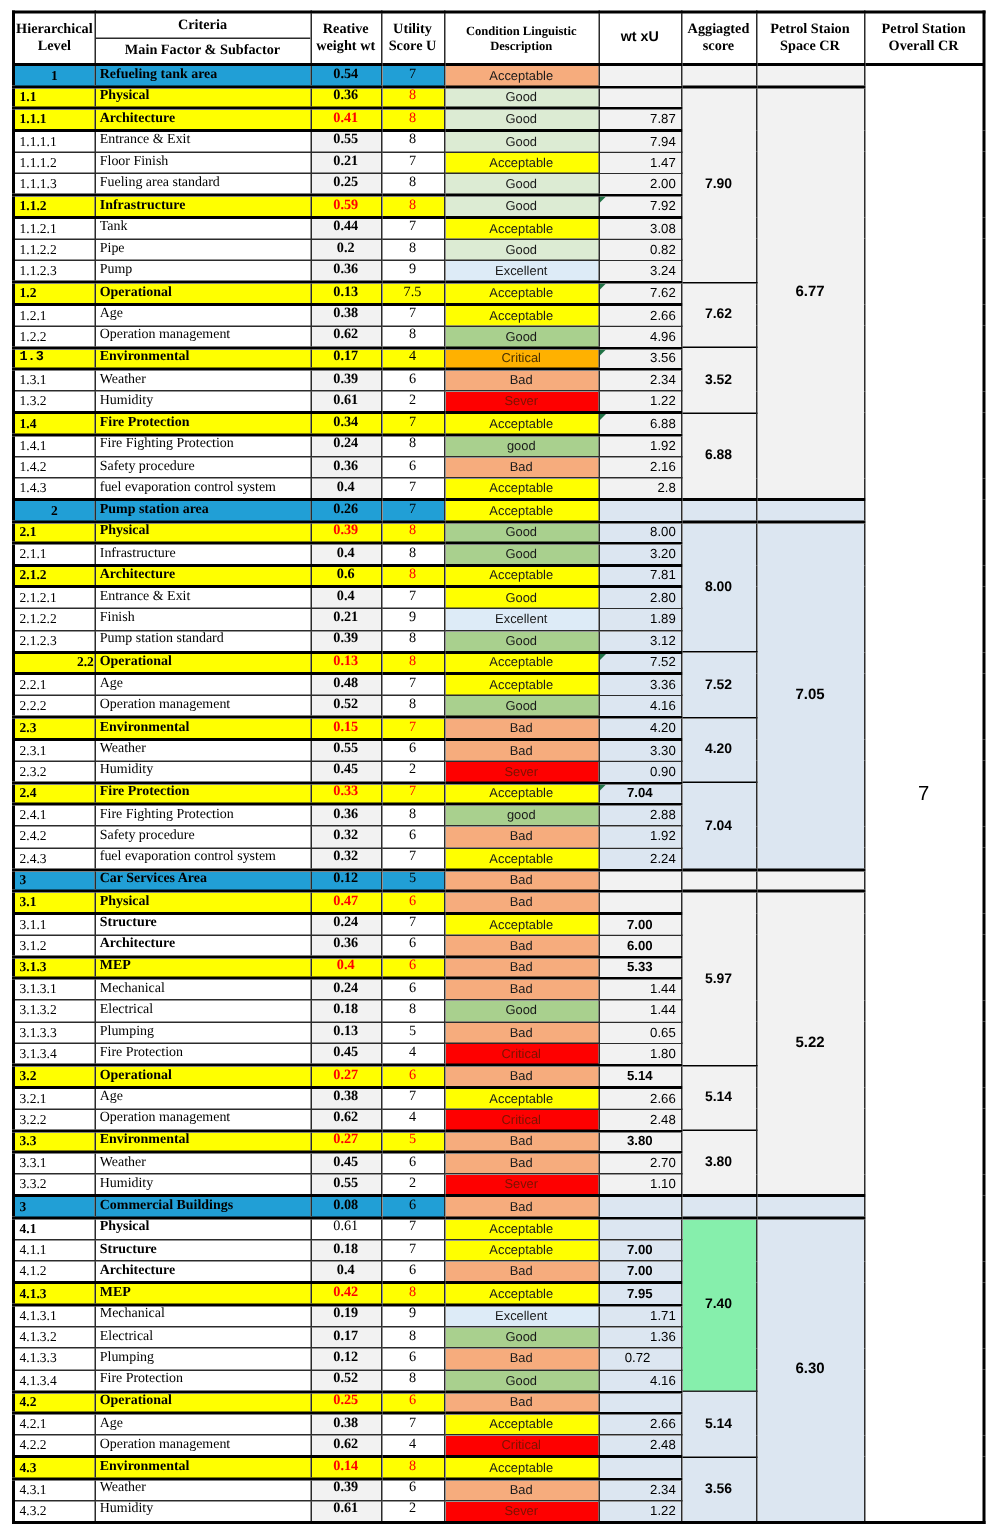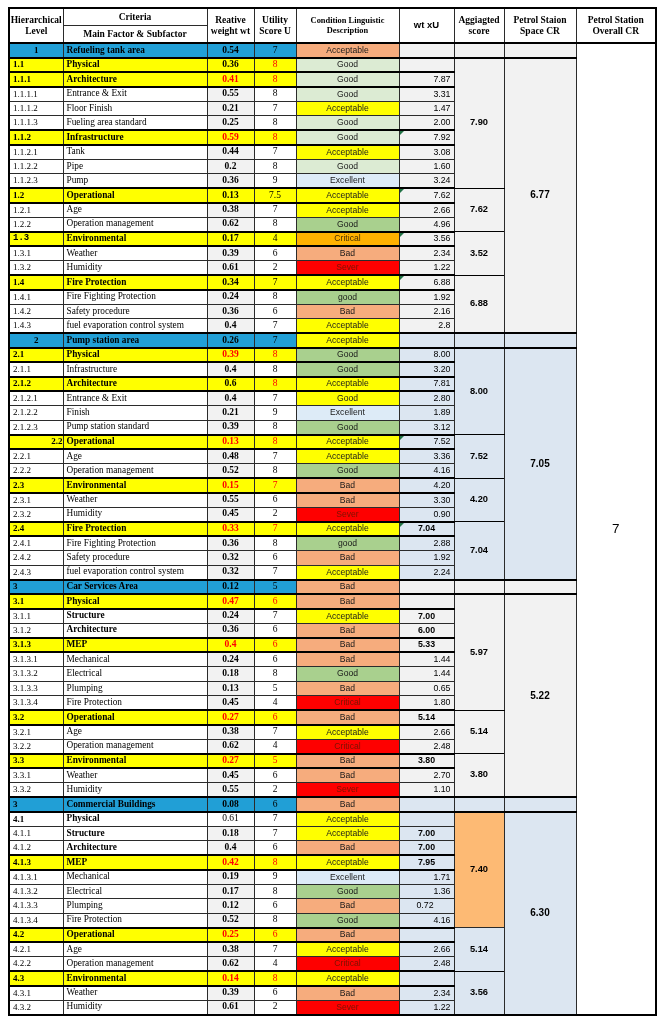--- a/index.html
+++ b/index.html
@@ -97,21 +97,21 @@
         <td class="c-u red" style="background: rgb(255, 255, 0);">8</td>
         <td class="c-cond" style="background: rgb(220, 235, 211); color: rgb(26, 26, 26);">Good</td>
         <td class="c-wx" style="background: rgb(242, 242, 242);">7.87</td>
       </tr>
       <tr class="r-item f-g">
         <td class="c-id">1.1.1.1</td>
         <td class="c-name">Entrance &amp; Exit</td>
         <td class="c-w" style="background: rgb(242, 242, 242);">0.55</td>
         <td class="c-u">8</td>
         <td class="c-cond" style="background: rgb(220, 235, 211); color: rgb(26, 26, 26);">Good</td>
-        <td class="c-wx" style="background: rgb(242, 242, 242);">3.31</td>
+        <td class="c-wx" style="background: rgb(242, 242, 242);">7.94</td>
       </tr>
       <tr class="r-item f-g">
         <td class="c-id">1.1.1.2</td>
         <td class="c-name">Floor Finish</td>
         <td class="c-w" style="background: rgb(242, 242, 242);">0.21</td>
         <td class="c-u">7</td>
         <td class="c-cond" style="background: rgb(255, 255, 0); color: rgb(26, 26, 26);">Acceptable</td>
         <td class="c-wx" style="background: rgb(242, 242, 242);">1.47</td>
       </tr>
       <tr class="r-item f-g">
@@ -137,21 +137,21 @@
         <td class="c-u">7</td>
         <td class="c-cond" style="background: rgb(255, 255, 0); color: rgb(26, 26, 26);">Acceptable</td>
         <td class="c-wx" style="background: rgb(242, 242, 242);">3.08</td>
       </tr>
       <tr class="r-item f-g">
         <td class="c-id">1.1.2.2</td>
         <td class="c-name">Pipe</td>
         <td class="c-w" style="background: rgb(242, 242, 242);">0.2</td>
         <td class="c-u">8</td>
         <td class="c-cond" style="background: rgb(220, 235, 211); color: rgb(26, 26, 26);">Good</td>
-        <td class="c-wx" style="background: rgb(242, 242, 242);">1.60</td>
+        <td class="c-wx" style="background: rgb(242, 242, 242);">0.82</td>
       </tr>
       <tr class="r-item f-g">
         <td class="c-id">1.1.2.3</td>
         <td class="c-name">Pump</td>
         <td class="c-w" style="background: rgb(242, 242, 242);">0.36</td>
         <td class="c-u">9</td>
         <td class="c-cond" style="background: rgb(221, 235, 247); color: rgb(26, 26, 26);">Excellent</td>
         <td class="c-wx" style="background: rgb(242, 242, 242);">3.24</td>
       </tr>
       <tr class="r-group f-g">
@@ -516,21 +516,21 @@
         <td class="c-agg" style="background: rgb(220, 230, 241);"></td>
         <td class="c-sp" style="background: rgb(220, 230, 241);"></td>
       </tr>
       <tr class="r-item f-b">
         <td class="c-id b">4.1</td>
         <td class="c-name b">Physical</td>
         <td class="c-w plain">0.61</td>
         <td class="c-u">7</td>
         <td class="c-cond" style="background: rgb(255, 255, 0); color: rgb(26, 26, 26);">Acceptable</td>
         <td class="c-wx" style="background: rgb(220, 230, 241);"></td>
-        <td class="c-agg" rowspan="8" style="background: #fdba74;">7.40</td>
+        <td class="c-agg" rowspan="8" style="background: #86efac;">7.40</td>
         <td class="c-sp" rowspan="14" style="background: rgb(220, 230, 241);">6.30</td>
       </tr>
       <tr class="r-item f-b">
         <td class="c-id">4.1.1</td>
         <td class="c-name b">Structure</td>
         <td class="c-w" style="background: rgb(242, 242, 242);">0.18</td>
         <td class="c-u">7</td>
         <td class="c-cond" style="background: rgb(255, 255, 0); color: rgb(26, 26, 26);">Acceptable</td>
         <td class="c-wx ctr" style="background: rgb(220, 230, 241);">7.00</td>
       </tr>

